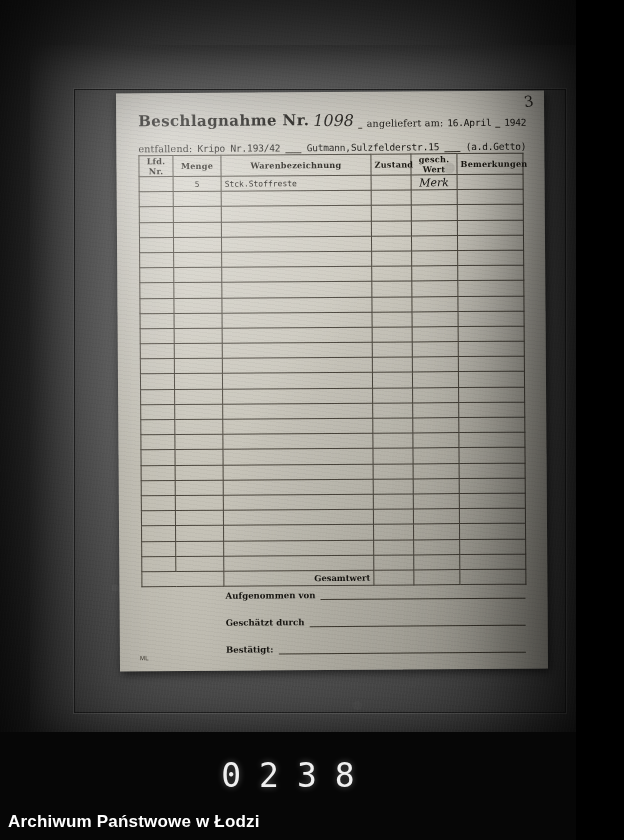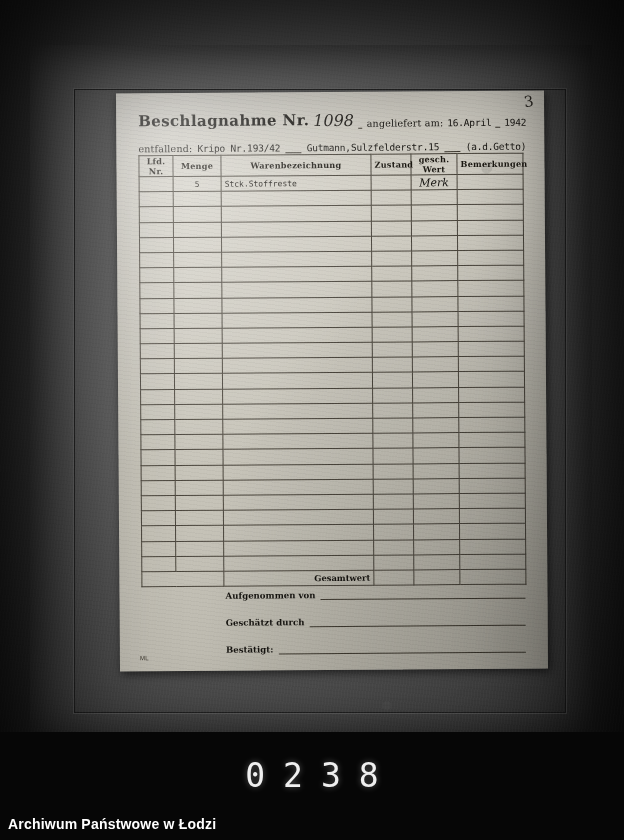--- a/index.html
+++ b/index.html
@@ -10,21 +10,21 @@
   body {
     width: 624px;
     height: 840px;
     overflow: hidden;
     font-family: "Liberation Sans", sans-serif;
   }
 
   
   .photo {
     position: relative;
-    width: 624px;
+    width: 576px;
     height: 840px;
     background:
       radial-gradient(ellipse at 48% 36%, #6e6e6e 0%, #555 38%, #3a3a3a 62%, #1d1d1d 85%, #0c0c0c 100%),
       #2a2a2a;
     overflow: hidden;
   }
   
   .grain {
     position: absolute;
     inset: 0;
@@ -86,21 +86,21 @@
     font-size: 33px;
     letter-spacing: 18px;
     text-indent: 18px;
     text-shadow: 0 0 6px rgba(255,255,255,.35);
   }
   .archive-credit {
     position: absolute;
     left: 8px;
     bottom: 8px;
     color: #ffffff;
-    font-size: 14px;
+    font-size: 17px;
     font-weight: bold;
     letter-spacing: .2px;
   }
 
   
   .paper {
     position: absolute;
     left: 118px;
     top: 92px;
     width: 428px;

